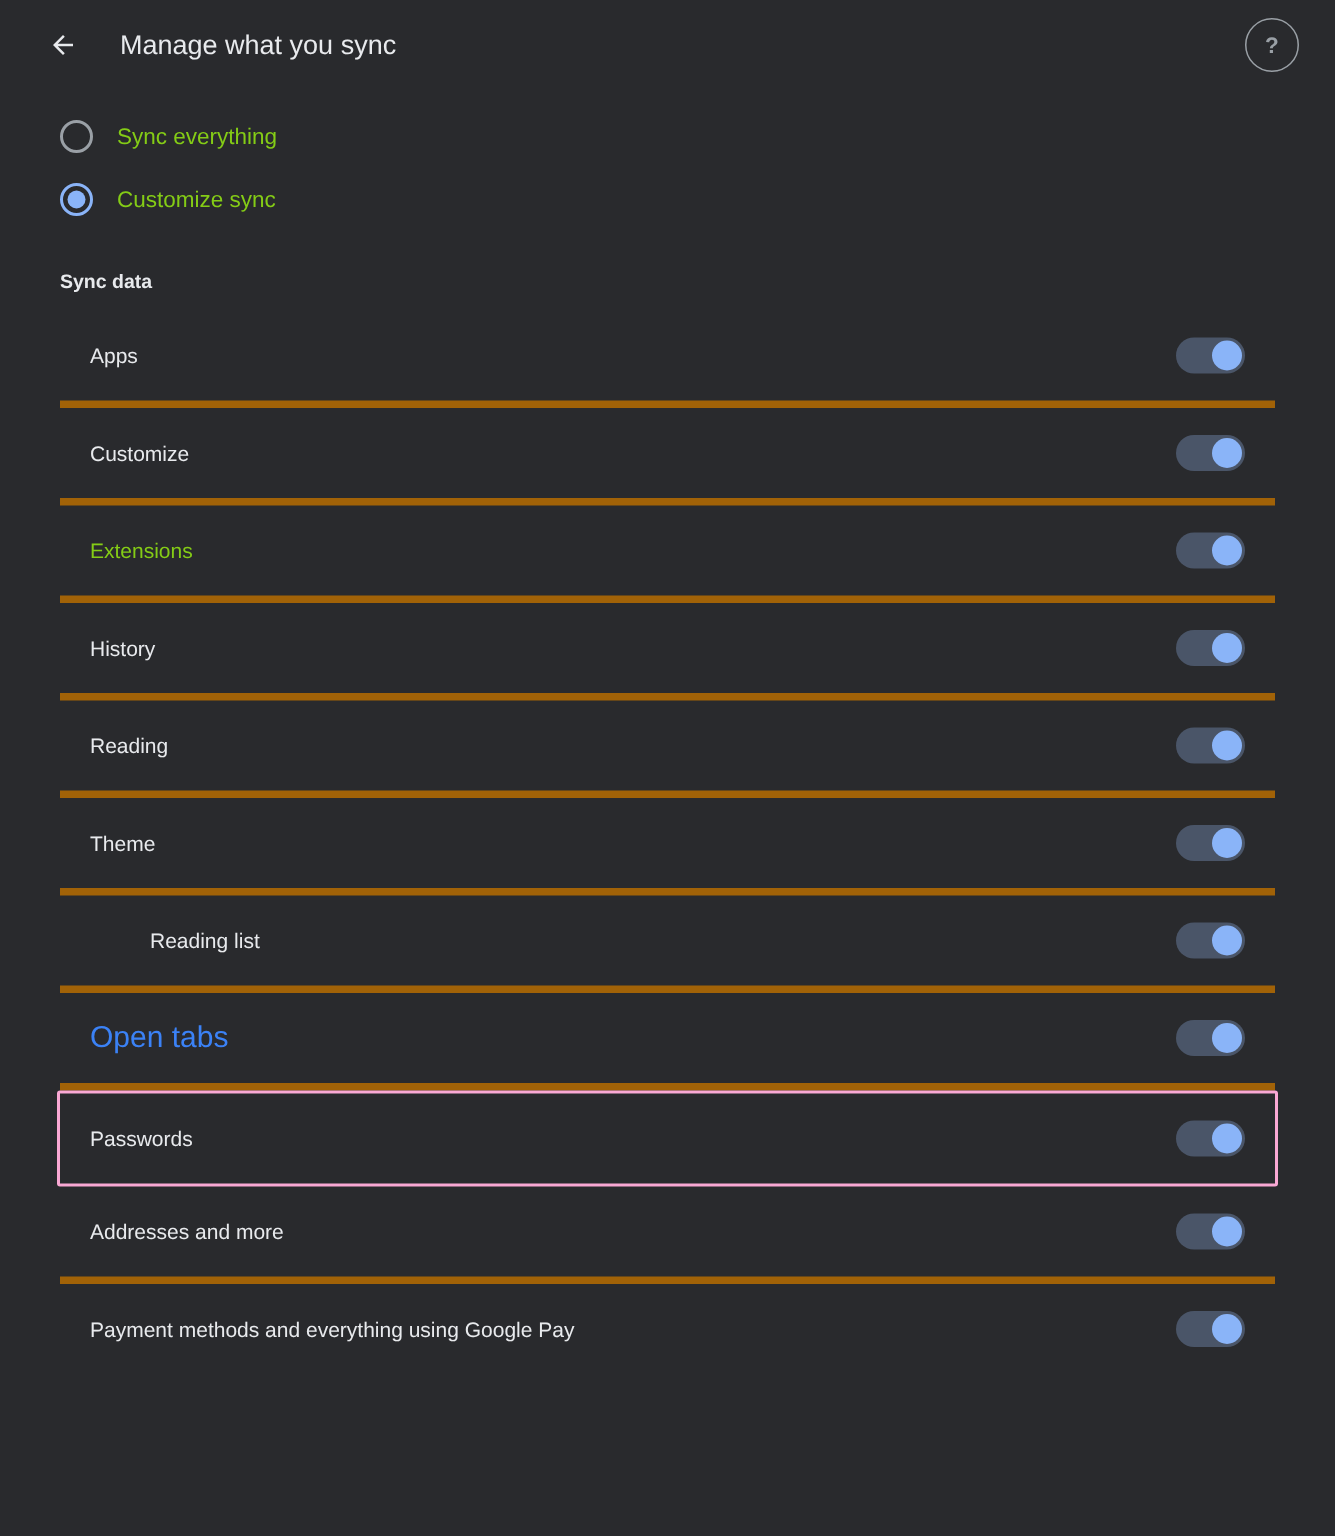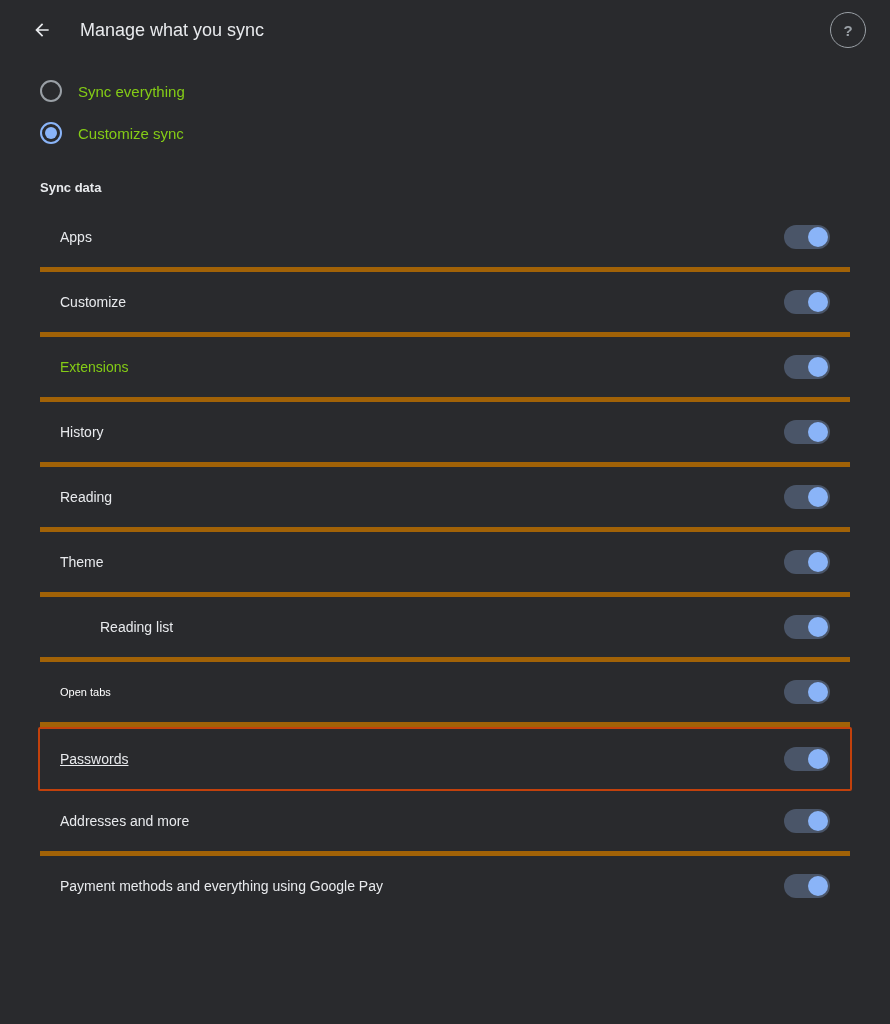--- a/index.html
+++ b/index.html
@@ -143,24 +143,23 @@
       padding: 18px 20px;
       border-bottom: 5px solid #a16207;
       cursor: pointer;
     }
 
     .toggle-item:last-child {
       border-bottom: none;
     }
 
     .toggle-item.highlighted {
-      border: 2px solid #c2410c;
+      border: 2px solid #f9a8d4;
       border-radius: 2px;
       margin: 0 -2px;
-      text-decoration: underline;
     }
 
     
     .toggle-switch {
       position: relative;
       width: 46px;
       height: 24px;
       flex-shrink: 0;
     }
 
@@ -293,21 +292,21 @@
           </div>
           <div class="toggle-item">
             <span class="toggle-label" style="font-size: 14px; color: rgb(232, 234, 237); margin-left: 40px;">Reading list</span>
             <div class="toggle-switch">
               <div class="toggle-track on">
                 <div class="toggle-thumb"></div>
               </div>
             </div>
           </div>
           <div class="toggle-item">
-            <span class="toggle-label" style="font-size: 11px; color: #ffffff;">Open tabs</span>
+            <span class="toggle-label" style="font-size: 20px; color: #3b82f6;">Open tabs</span>
             <div class="toggle-switch">
               <div class="toggle-track on">
                 <div class="toggle-thumb"></div>
               </div>
             </div>
           </div>
           <div class="toggle-item highlighted">
             <span class="toggle-label" style="font-size: 14px; color: rgb(232, 234, 237);">Passwords</span>
             <div class="toggle-switch">
               <div class="toggle-track on">

